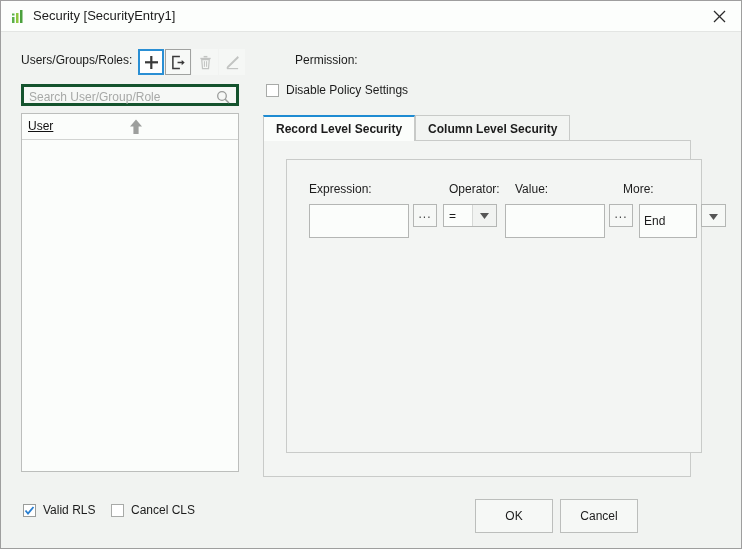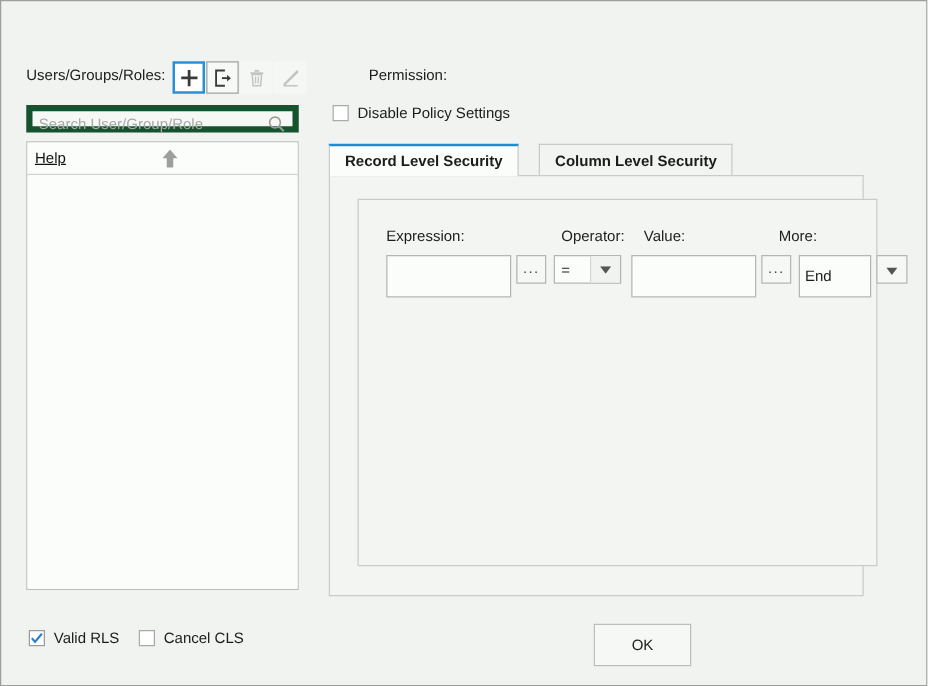--- a/index.html
+++ b/index.html
@@ -93,21 +93,21 @@
   #tool-edit {
     left: 218px;
     border: 1px solid transparent;
   }
 
   #search-box {
     position: absolute;
     left: 20px; top: 83px;
     width: 218px; height: 22px;
     box-sizing: border-box;
-    border: 5px solid #14532d;
+    border: 3px solid #14532d;
     background: #f6f8f6;
   }
   #search-input {
     position: absolute;
     left: 0; top: 0;
     width: 190px; height: 20px;
     box-sizing: border-box;
     border: none;
     outline: none;
     background: transparent;
@@ -209,21 +209,21 @@
     border-bottom: none;
   }
   .tab.active {
     background: #fbfdfb;
     border-top: 2px solid #1e8bd2;
     position: relative;
     z-index: 3;
   }
   .tab.inactive {
     background: #f2f4f2;
-    margin-left: 16px;
+    margin-left: 0;
   }
 
   #tab-panel {
     position: absolute;
     left: 262px; top: 139px;
     width: 428px; height: 337px;
     box-sizing: border-box;
     border: 1px solid #c9cbc9;
     background: #f3f5f3;
   }
@@ -338,20 +338,37 @@
   }
   #btn-ok { left: 474px; }
   #btn-cancel { left: 559px; }
   #btn-help { left: 644px; }
 </style>
 </head>
 <body>
 
 <div id="window">
 
+  <div id="titlebar">
+    <span id="title-icon">
+      <svg width="16" height="15" viewBox="0 0 16 15">
+        <rect x="1" y="8" width="2.5" height="6" fill="#5bb04a"></rect>
+        <rect x="1" y="4.5" width="2.5" height="2" fill="#5bb04a"></rect>
+        <rect x="5" y="4" width="2.5" height="10" fill="#8dc63f"></rect>
+        <rect x="9" y="1" width="2.5" height="13" fill="#4aa03c"></rect>
+      </svg>
+    </span>
+    <span id="title-text">Security [SecurityEntry1]</span>
+    <div id="close-button">
+      <svg width="13" height="13" viewBox="0 0 13 13">
+        <line x1="1" y1="1" x2="12" y2="12" stroke="#2b2b2b" stroke-width="1.2"></line>
+        <line x1="12" y1="1" x2="1" y2="12" stroke="#2b2b2b" stroke-width="1.2"></line>
+      </svg>
+    </div>
+  </div>
 
   <div id="users-label">Users/Groups/Roles:</div>
 
   <div class="tool-btn" id="tool-add">
     <svg width="15" height="15" viewBox="0 0 15 15">
       <rect x="6.2" y="1" width="2.2" height="13" fill="#3a3a3a"></rect>
       <rect x="1" y="6.2" width="13" height="2.2" fill="#3a3a3a"></rect>
     </svg>
   </div>
 
@@ -385,21 +402,21 @@
     <span id="search-icon">
       <svg width="14" height="14" viewBox="0 0 14 14">
         <circle cx="6" cy="6" r="4.3" fill="none" stroke="#9b9d9b" stroke-width="1.3"></circle>
         <line x1="9.2" y1="9.2" x2="13" y2="13" stroke="#9b9d9b" stroke-width="1.5"></line>
       </svg>
     </span>
   </div>
 
   <div id="list-panel">
     <div id="list-header">
-      <span id="list-header-name">Help</span>
+      <span id="list-header-name">User</span>
       <span id="sort-arrow">
         <svg width="16" height="17" viewBox="0 0 16 17">
           <path d="M8 1.5 L14 8.5 H10.6 V16 H5.4 V8.5 H2 Z" fill="#9d9f9d"></path>
         </svg>
       </span>
     </div>
     <div id="list-body"></div>
   </div>
 
   <div id="permission-label">Permission:</div>
@@ -461,14 +478,15 @@
     </span>
     <span class="cbx-label">Valid RLS</span>
   </div>
 
   <div id="valid-cls-row">
     <span class="cbx"></span>
     <span class="cbx-label">Cancel CLS</span>
   </div>
 
   <div class="dlg-btn" id="btn-ok">OK</div>
+  <div class="dlg-btn" id="btn-cancel">Cancel</div>
 
 </div>
 
 </body></html>

